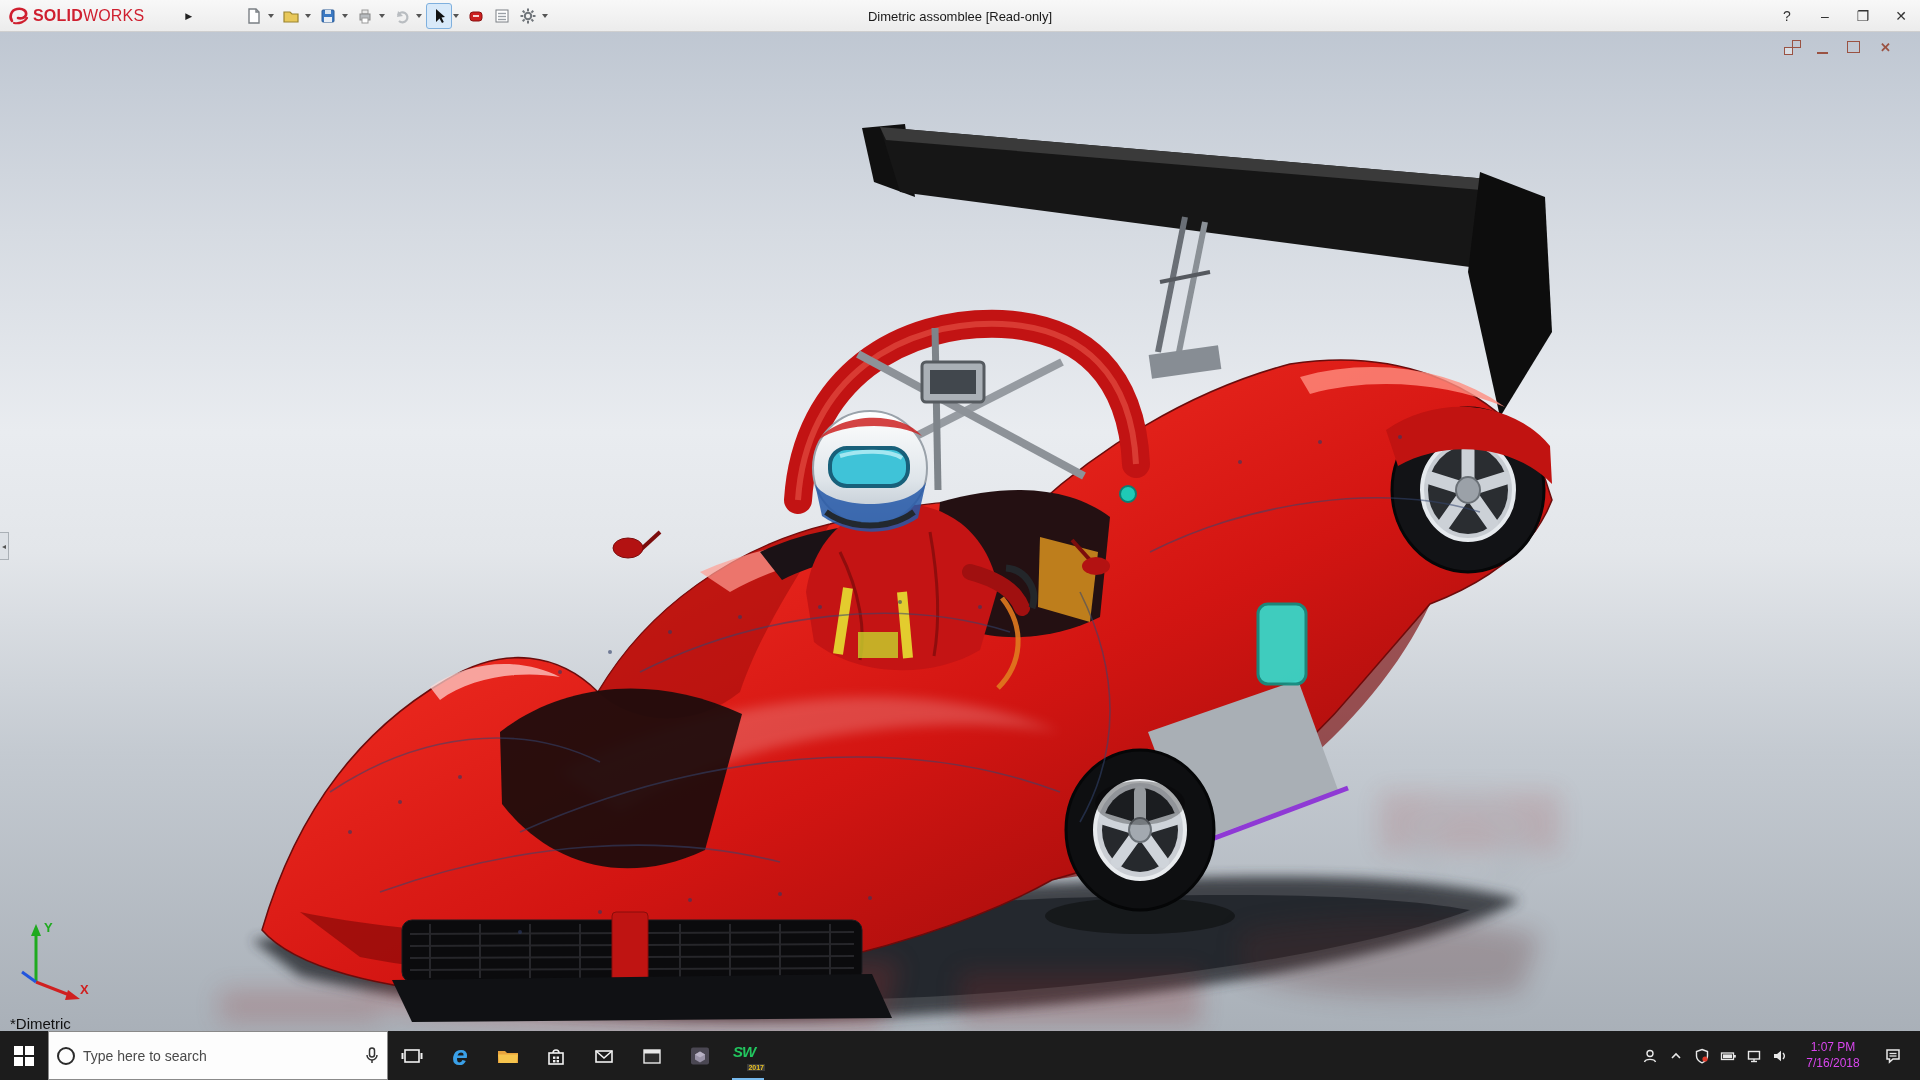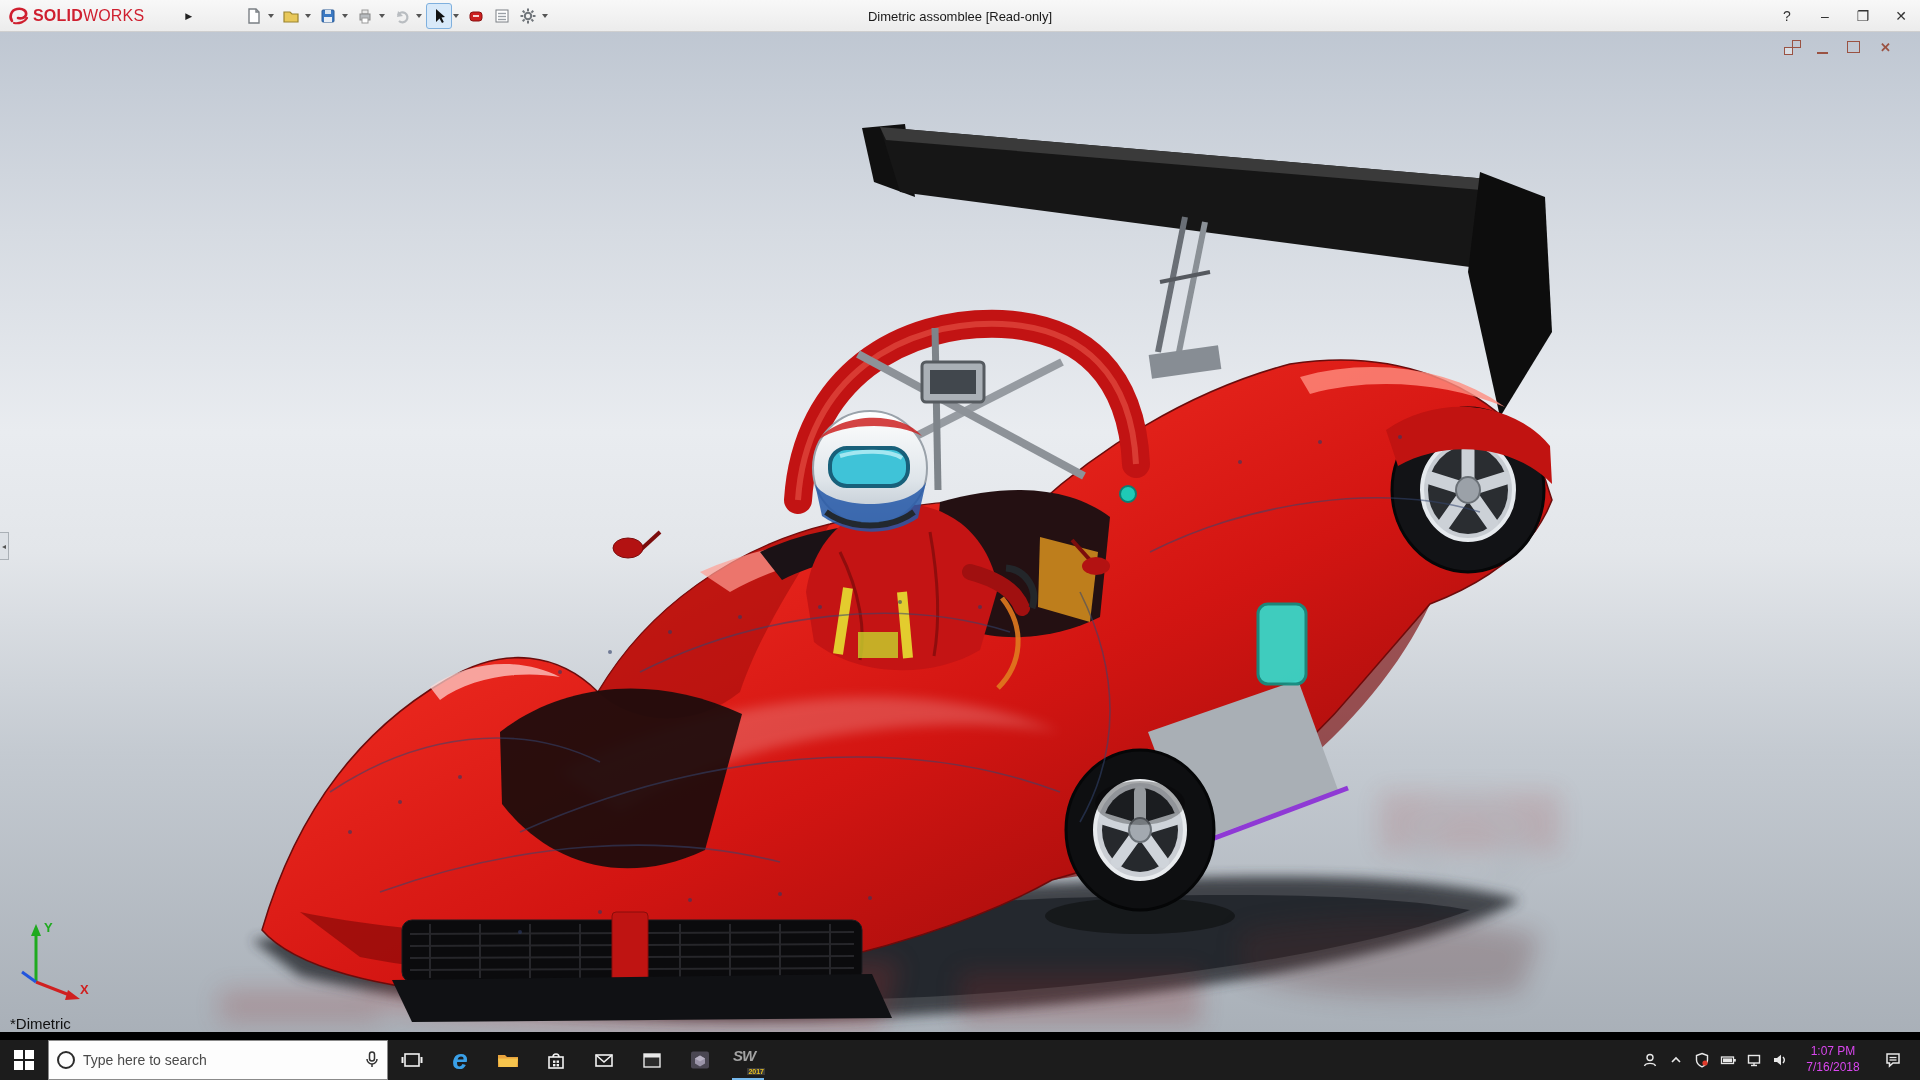--- a/index.html
+++ b/index.html
@@ -41,32 +41,32 @@
   .dc-close { color:#9a5242; font-size:13px; font-weight:bold; line-height:15px; text-align:center; }
 
   .panel-tab { position:absolute; left:0; top:500px; width:9px; height:28px; background:#dde1e6;
     border:1px solid #aab0b6; border-left:none; display:flex; align-items:center; justify-content:center;
     font-size:8px; color:#555; }
 
   .triad { position:absolute; left:12px; bottom:24px; }
   .view-label { position:absolute; left:10px; bottom:0; font-size:15px; color:#111; }
 
   
-  .taskbar { position:absolute; left:0; right:0; bottom:0; height:40px; background:#1c1c1c;
+  .taskbar { position:absolute; left:0; right:0; bottom:0; height:49px; background:#1c1c1c;
     display:flex; align-items:stretch; z-index:40; }
   .start-btn { width:48px; display:flex; align-items:center; justify-content:center; }
   .search-box { width:340px; background:#fdfdfd; border:1px solid #8a8a8a; display:flex; align-items:center; padding:0 8px; gap:8px; }
   .search-box input { flex:1; border:none; outline:none; font-size:14px; color:#222; background:transparent;
     font-family:"Liberation Sans",sans-serif; }
   .search-box input::placeholder { color:#4a4a4a; opacity:1; }
   .cortana-ring { width:18px; height:18px; border:2.2px solid #2b2b2b; border-radius:50%; }
   .tb-icon { width:48px; display:flex; align-items:center; justify-content:center; position:relative; }
   .edge-e { font-size:28px; font-weight:bold; font-style:italic; color:#3aa0e8; line-height:1; }
   .sw-icon { position:relative; width:30px; height:26px; }
-  .sw-top { font-size:15px; font-weight:bold; font-style:italic; color:#a3a3a3; letter-spacing:-1px; }
+  .sw-top { font-size:15px; font-weight:bold; font-style:italic; color:#22c55e; letter-spacing:-1px; }
   .sw-year { position:absolute; right:-2px; bottom:-2px; font-size:7px; font-weight:bold; color:#e8c020;
     background:#3a3a3a; padding:0 1px; }
   .active-line { position:absolute; bottom:0; left:8px; right:8px; height:2px; background:#76b9ed; }
   .tb-spacer { flex:1; }
   .tray { display:flex; align-items:center; }
   .tray-ic { width:26px; height:48px; display:flex; align-items:center; justify-content:center; }
   .clock { width:80px; text-align:center; color:#d946ef; font-size:12px; line-height:1.3; }
   .action-center { width:40px; display:flex; align-items:center; justify-content:center; }
   .show-desktop { width:7px; border-left:1px solid #4a4a4a; }
 </style>

